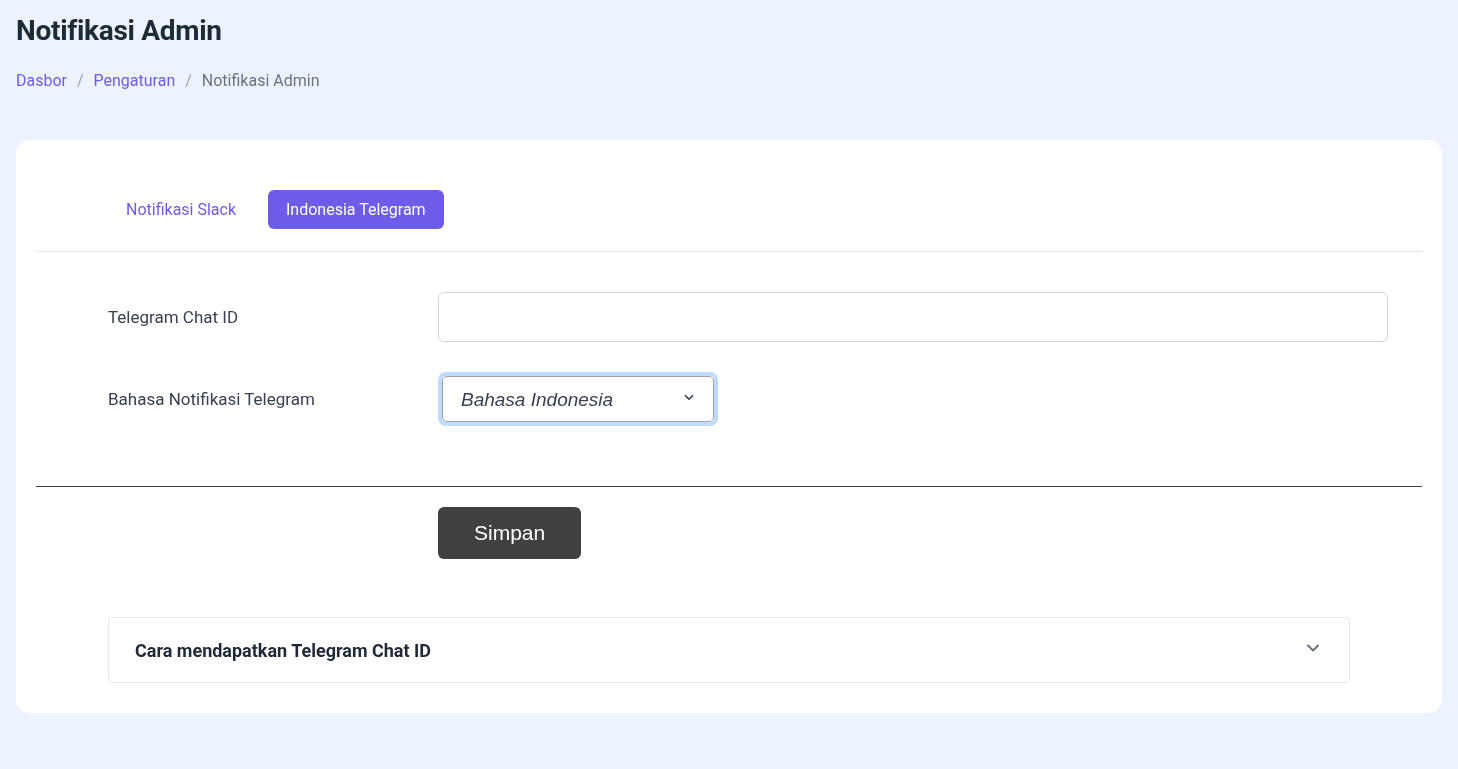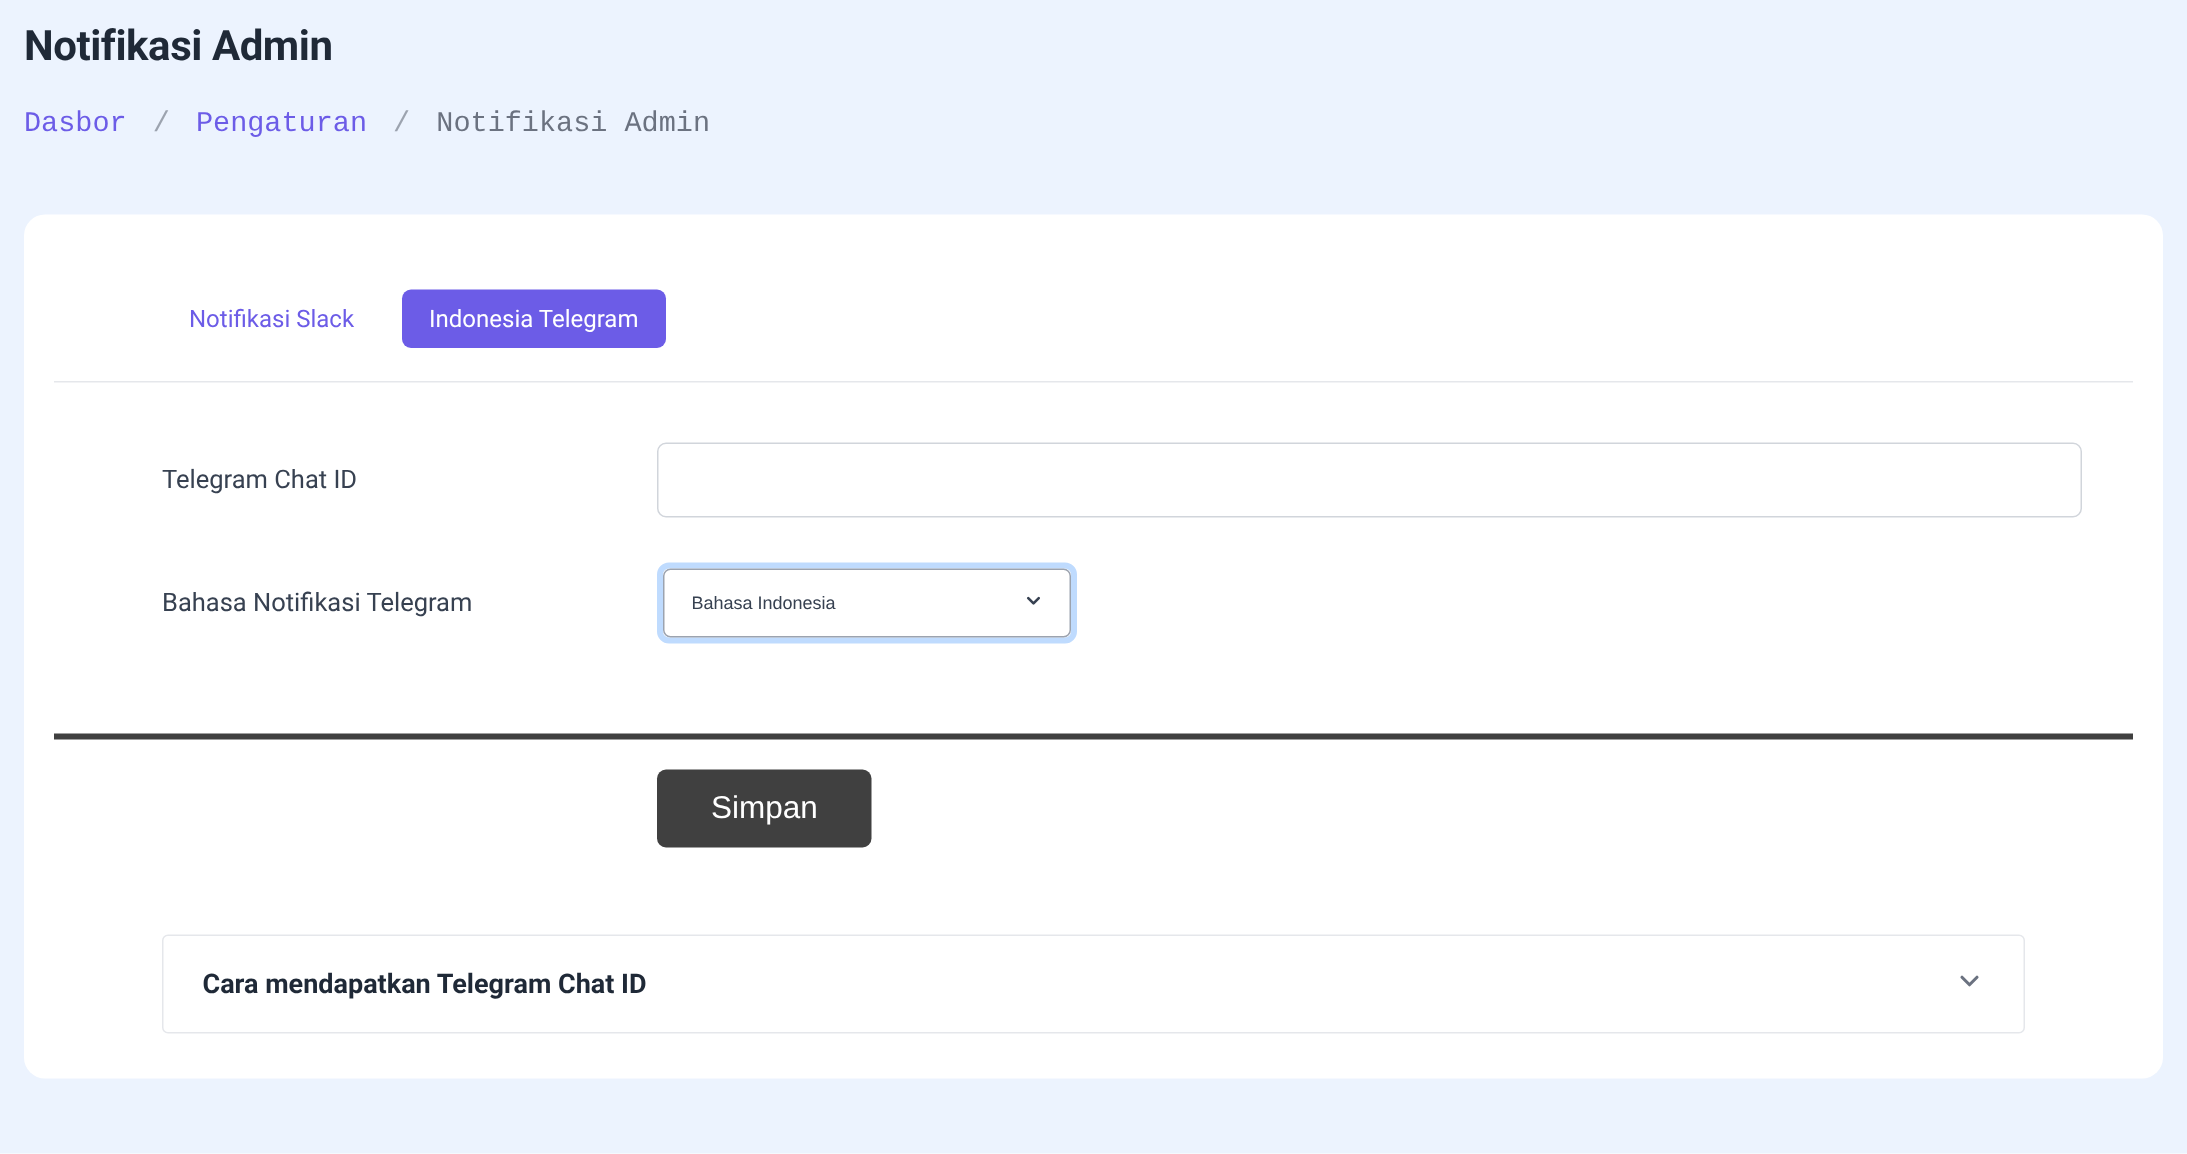--- a/index.html
+++ b/index.html
@@ -17,23 +17,22 @@
       padding: 14px 16px 20px 16px;
     }
     .page-title {
       font-size: 28px;
       font-weight: 700;
       color: #1f2937;
       letter-spacing: -0.3px;
       margin-bottom: 24px;
     }
     .breadcrumb {
-      font-size: 19px;
+      font-size: 16px;
       color: #6b7280;
-      font-family: Liberation Mono, monospace;
     }
     .breadcrumb a {
       color: #6c5ce7;
       text-decoration: none;
     }
     .breadcrumb .sep {
       color: #9ca3af;
       margin: 0 6px;
     }
     .breadcrumb .current {
@@ -62,21 +61,21 @@
     .tab-inactive {
       color: #6c5ce7;
       background: transparent;
     }
     .tab-active {
       color: #fff;
       background: #6c5ce7;
     }
     .form-section {
       padding: 0 0 30px 72px;
-      border-bottom: 4px solid #404040;
+      border-bottom: 1px solid #404040;
     }
     .form-row {
       display: flex;
       align-items: center;
       margin-bottom: 30px;
     }
     .form-label {
       width: 330px;
       font-size: 17px;
       color: #374151;
@@ -105,27 +104,28 @@
       border: 4px solid #bfdbfe;
       border-radius: 8px;
       padding: 0;
     }
     select.select-input {
       width: 100%;
       height: 46px;
       border: 1px solid #9ca3af;
       border-radius: 5px;
       padding: 0 40px 0 18px;
-      font-size: 12px;
+      font-size: 19px;
       color: #374151;
       background: #fff;
       appearance: none;
       -webkit-appearance: none;
       outline: none;
       cursor: pointer;
+      font-style: italic;
     }
     .select-chevron {
       position: absolute;
       right: 18px;
       top: 50%;
       transform: translateY(-50%);
       pointer-events: none;
       color: #374151;
     }
     .toggle-row {

